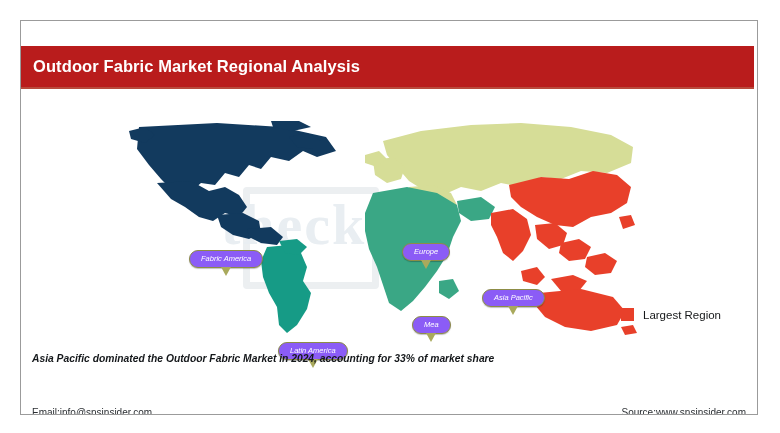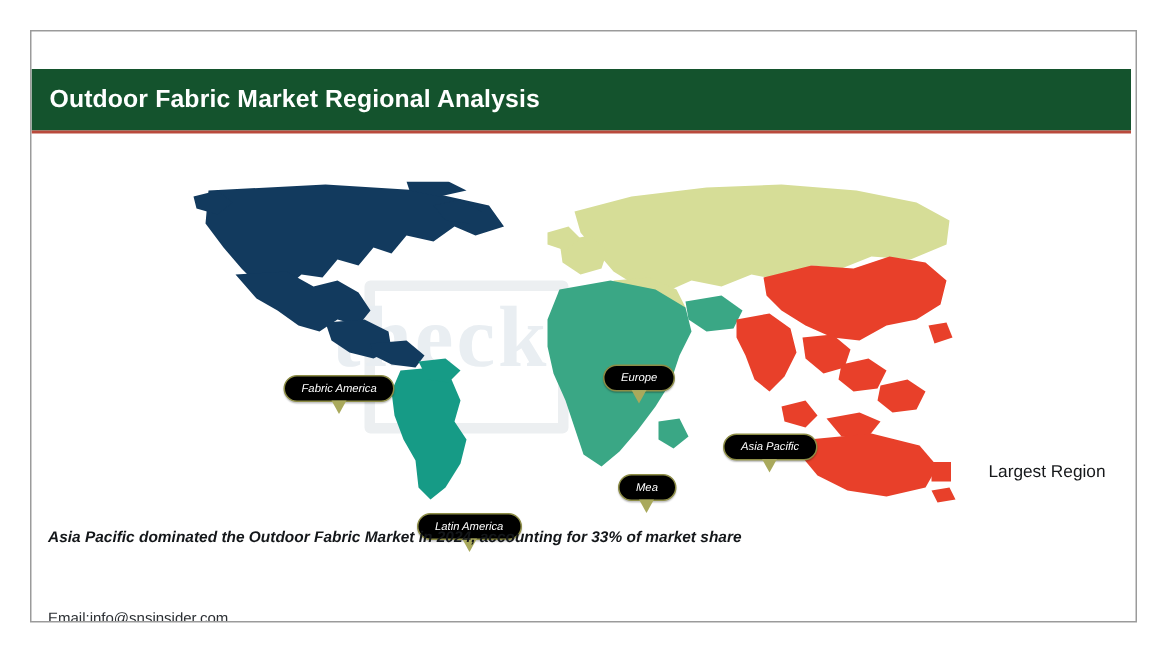--- a/index.html
+++ b/index.html
@@ -10,21 +10,21 @@
     overflow:hidden;
     position:relative;
   }
   .frame{
     position:absolute;left:20px;top:20px;width:738px;height:395px;
     border:1px solid #9b9b9b;background:#fff;box-sizing:border-box;
     overflow:hidden;
   }
   .header-bar{
     position:absolute;left:0px;top:25px;width:733px;height:41px;
-    background:#14532d;
+    background:#b91c1c;
     display:flex;align-items:center;
   }
   .header-title{
     color:#ffffff;font-size:16.5px;font-weight:bold;
     letter-spacing:.1px;padding-left:12px;
   }
   .header-underline{
     position:absolute;left:0px;top:66px;width:733px;height:2px;background:#b94a3c;
   }
   
@@ -41,21 +41,21 @@
     position:absolute;left:222px;top:96px;width:122px;height:88px;
     border:7px solid #eceff1;border-radius:4px;
   }
   .map-svg{position:absolute;left:100px;top:30px;}
   
   .pin{
     position:absolute;
     display:inline-block;
   }
   .pin .bubble{
-    background:#000000;
+    background:#8b5cf6;
     border:1px solid #8d8d46;
     border-radius:11px;
     color:#ffffff;
     font-size:7.5px;
     font-style:italic;
     padding:4px 11px 4px 11px;
     white-space:nowrap;
     box-shadow:0 1px 1px rgba(0,0,0,.25);
     line-height:1;
   }
@@ -70,21 +70,21 @@
   #pin-eu{left:381px;top:152px;}
   #pin-ap{left:461px;top:198px;}
   #pin-mea{left:367px;top:225px;margin-left:24px;}
   #pin-la{left:257px;top:251px;}
   
   .legend{
     position:absolute;left:600px;top:217px;
     display:flex;align-items:center;gap:9px;
   }
   .legend-swatch{width:13px;height:13px;background:#e8402a;display:block;}
-  .legend-label{font-size:11.5px;color:#16181a;margin-left:16px;}
+  .legend-label{font-size:11.5px;color:#16181a;}
   
   .caption{
     position:absolute;left:11px;top:332px;width:700px;
     font-size:10.3px;font-weight:bold;color:#14171a;font-style:italic;
   }
   .footer{
     position:absolute;left:11px;top:370px;width:714px;
     display:flex;justify-content:space-between;align-items:center;margin-top:16px;
   }
   .footer-email{font-size:10px;color:#2b2f33;}
@@ -174,15 +174,16 @@
       <span class="legend-swatch"></span>
       <span class="legend-label">Largest Region</span>
     </div>
 
   </div>
 
   <div class="caption">Asia Pacific dominated the Outdoor Fabric Market in 2024, accounting for 33% of market share</div>
 
   <div class="footer">
     <span class="footer-email">Email:info@snsinsider.com</span>
+    <span class="footer-source">Source:www.snsinsider.com</span>
   </div>
 
 </div>
 
 </body></html>

